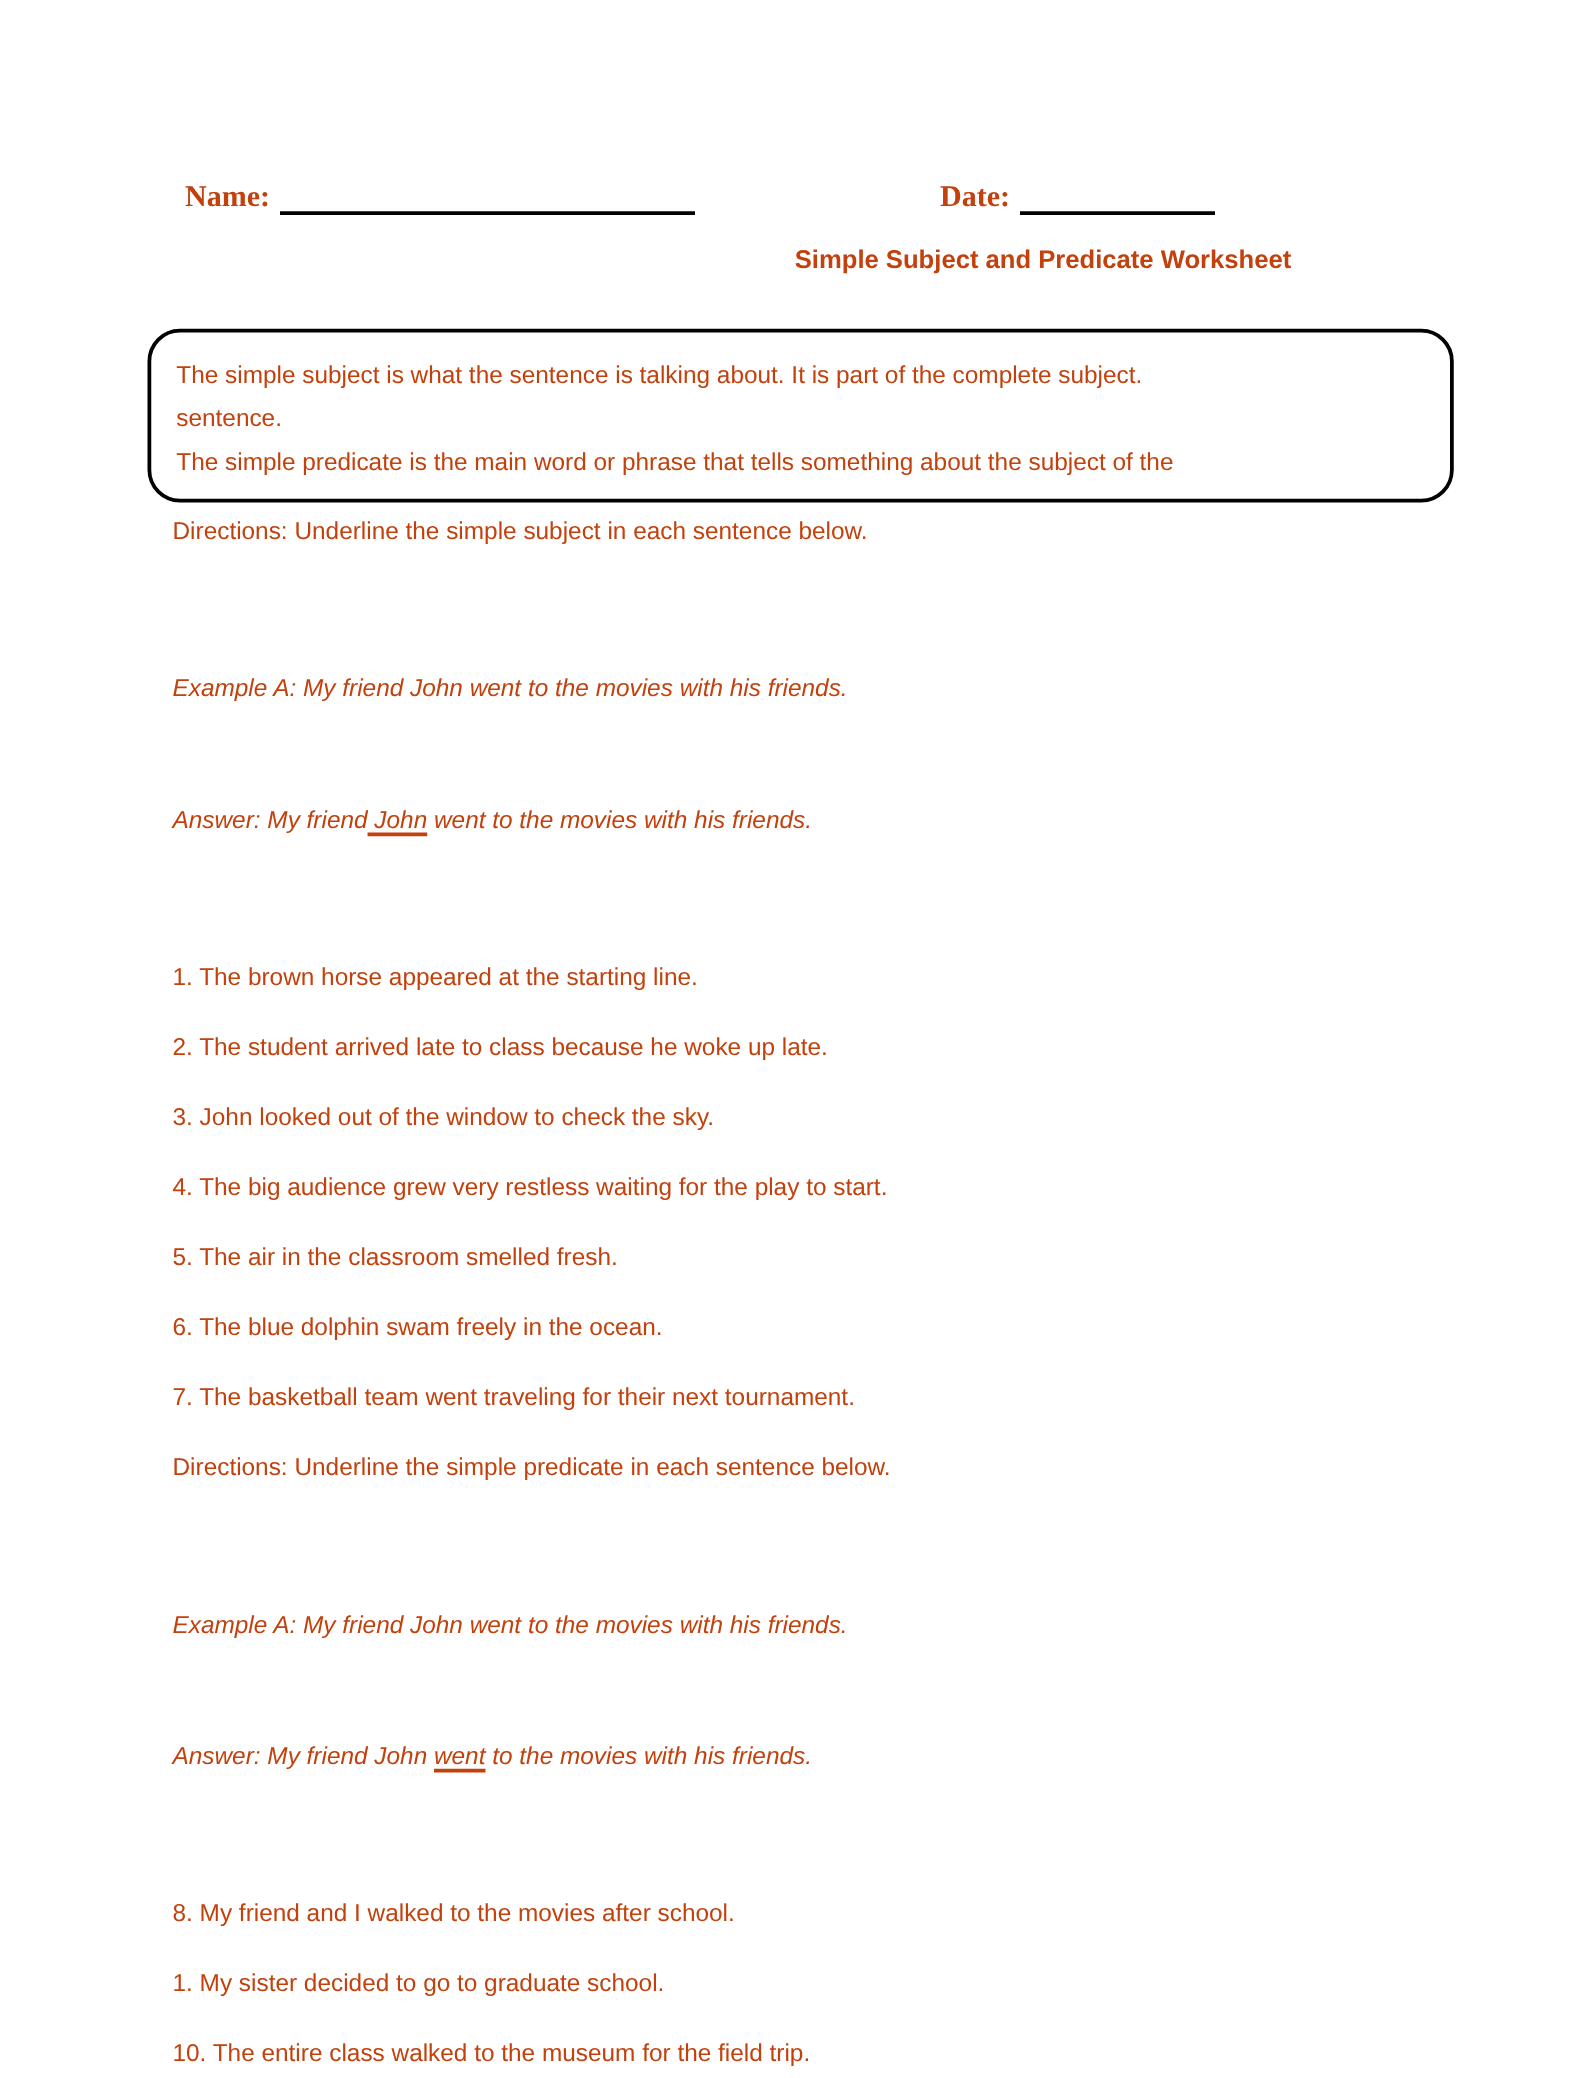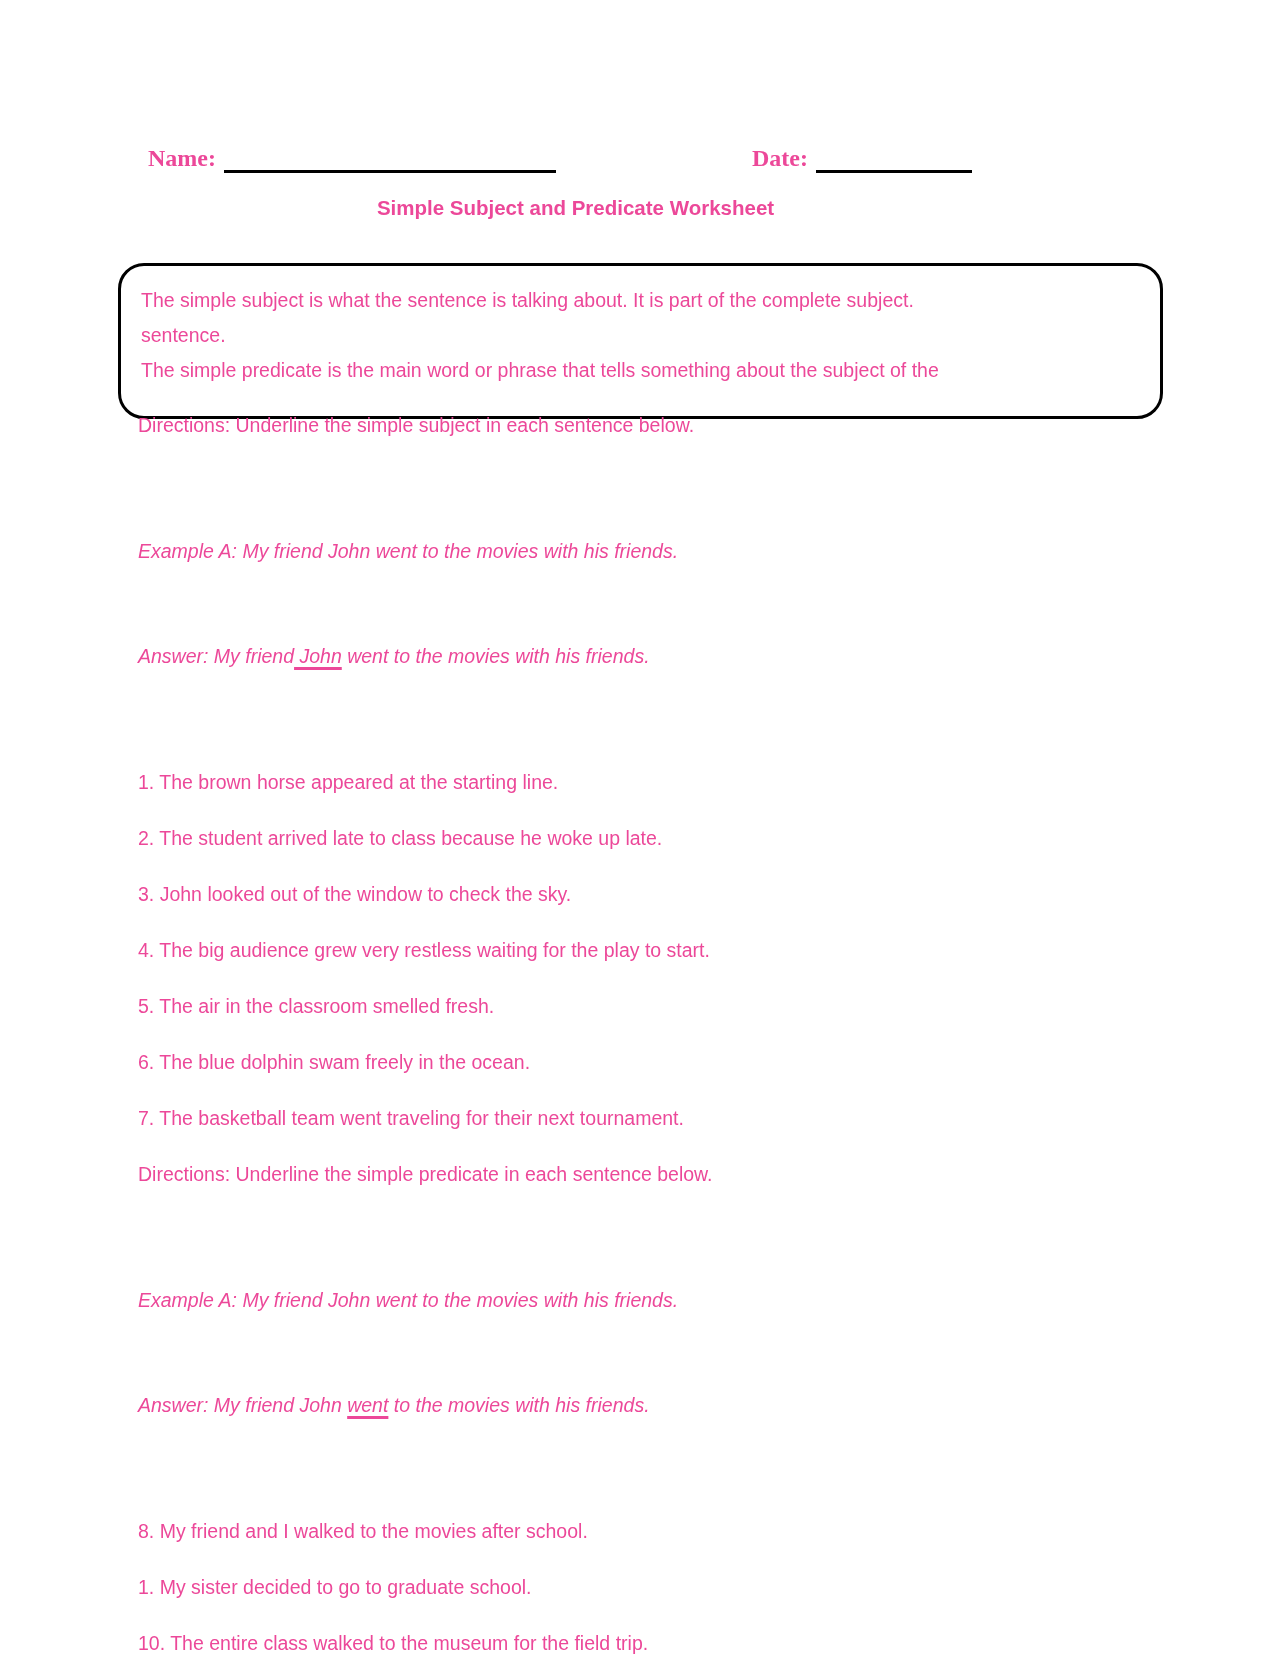--- a/index.html
+++ b/index.html
@@ -2,21 +2,21 @@
 <html><head>
 <meta charset="utf-8">
 <style>
   * { margin: 0; padding: 0; box-sizing: border-box; }
   html, body { background: #ffffff; }
   .page {
     position: relative;
     width: 1275px;
     height: 1662px;
     background: #ffffff;
-    color: #ec4899;
+    color: #c2410c;
     font-family: "Liberation Sans", sans-serif;
     overflow: hidden;
   }
 
   
   .fill-field {
     position: absolute;
     top: 145px;
     font-family: "Liberation Serif", serif;
     font-weight: bold;
@@ -34,32 +34,32 @@
   }
   .name-blank { width: 332px; }
   .date-blank { width: 156px; }
 
   
   .title {
     position: absolute;
     top: 196px;
     left: 118px;
     width: 915px;
-    text-align: center;
+    text-align: right;
     font-size: 20.5px;
     font-weight: bold;
   }
 
   
   .info-box {
     position: absolute;
     top: 263px;
     left: 118px;
     width: 1045px;
-    height: 156px;
+    height: 139px;
     border: 3px solid #000;
     border-radius: 26px;
     padding: 17px 60px 0 20px;
     font-size: 19.5px;
     line-height: 35px;
   }
 
   
   .content {
     position: absolute;

